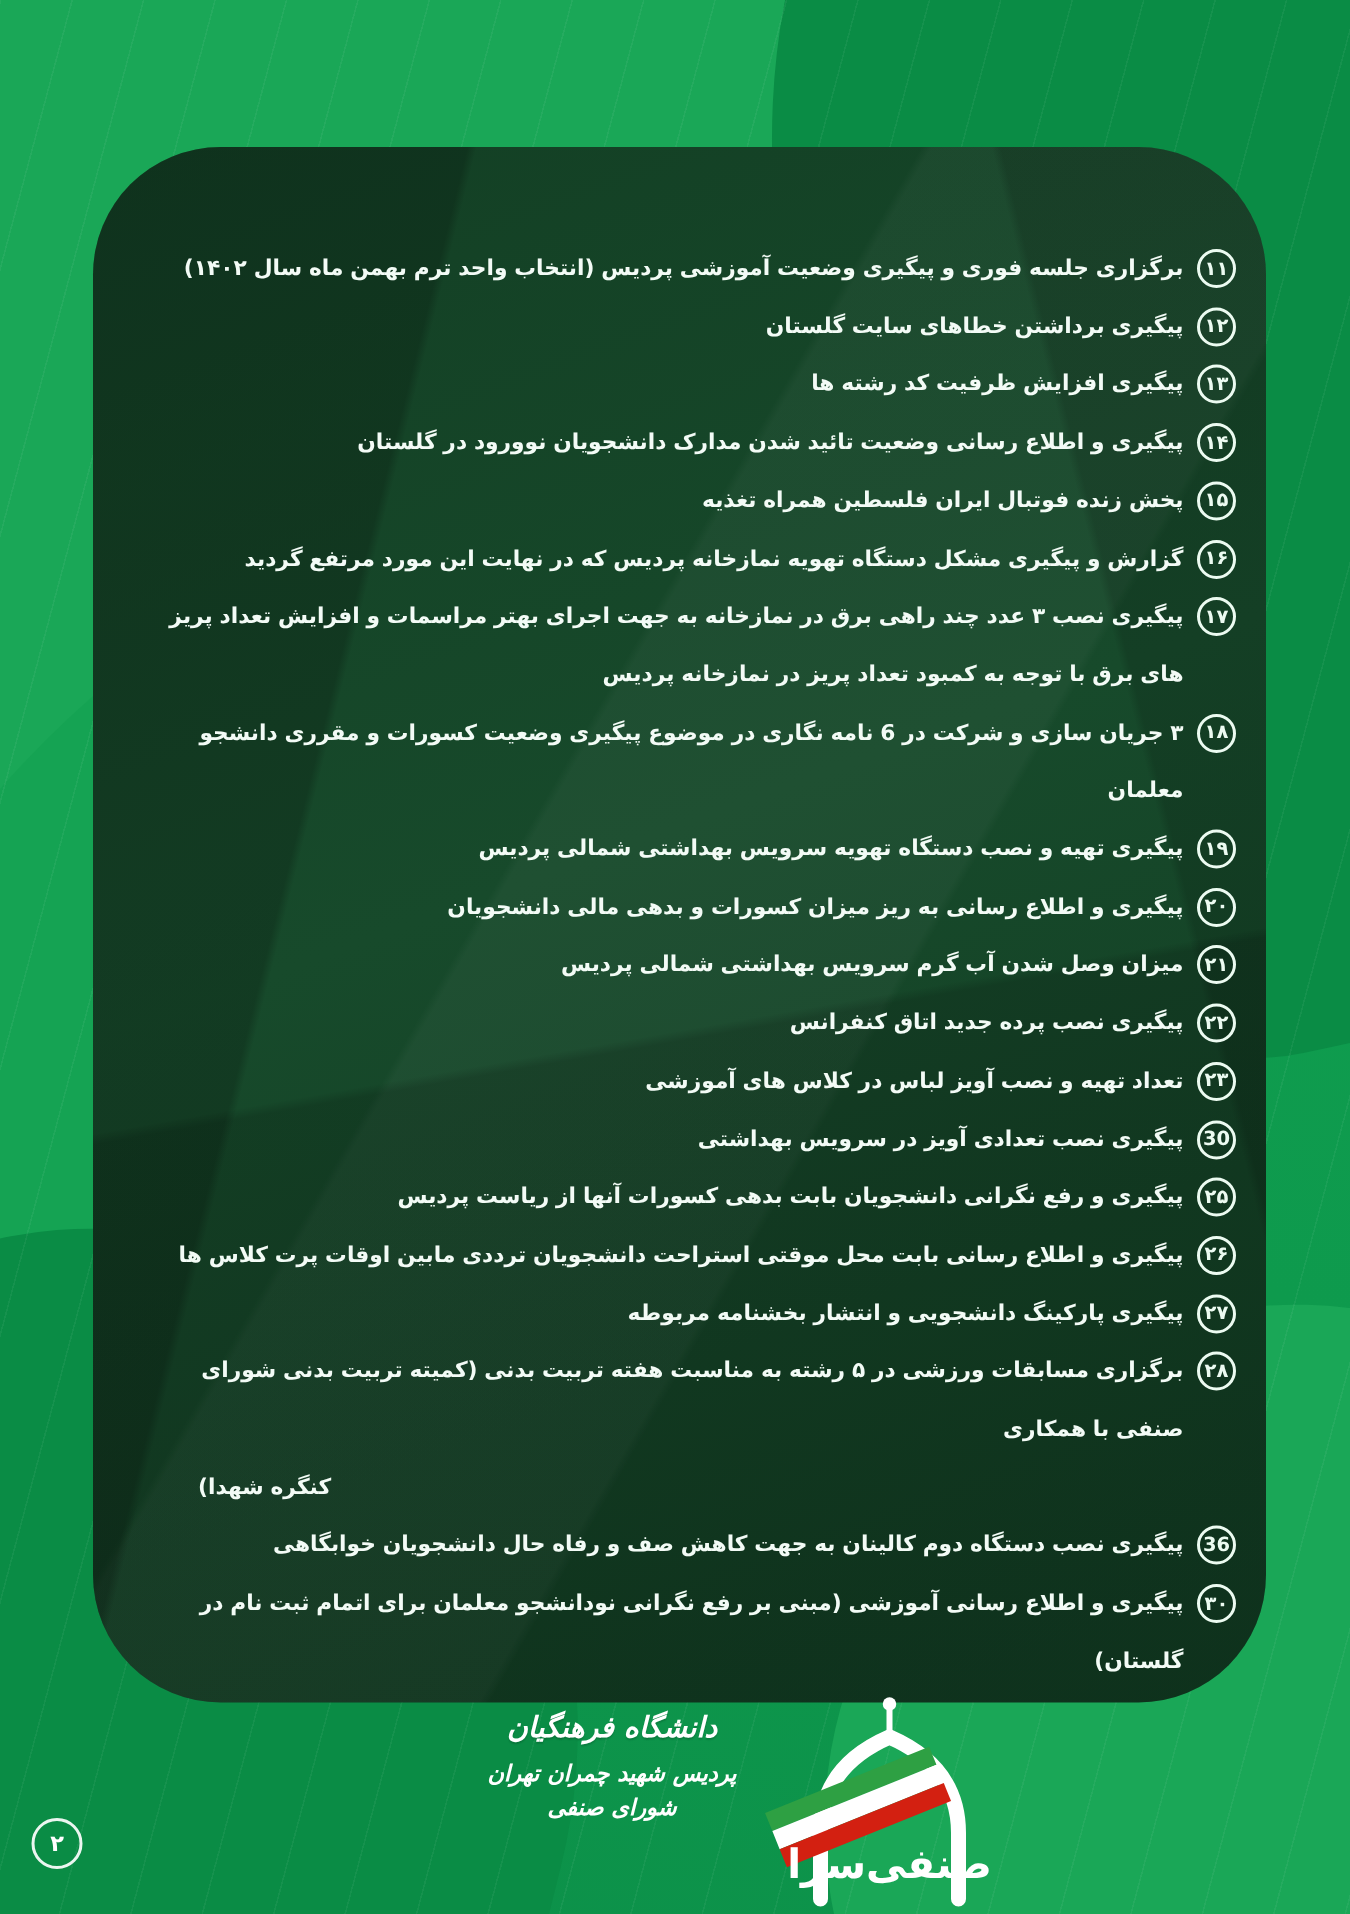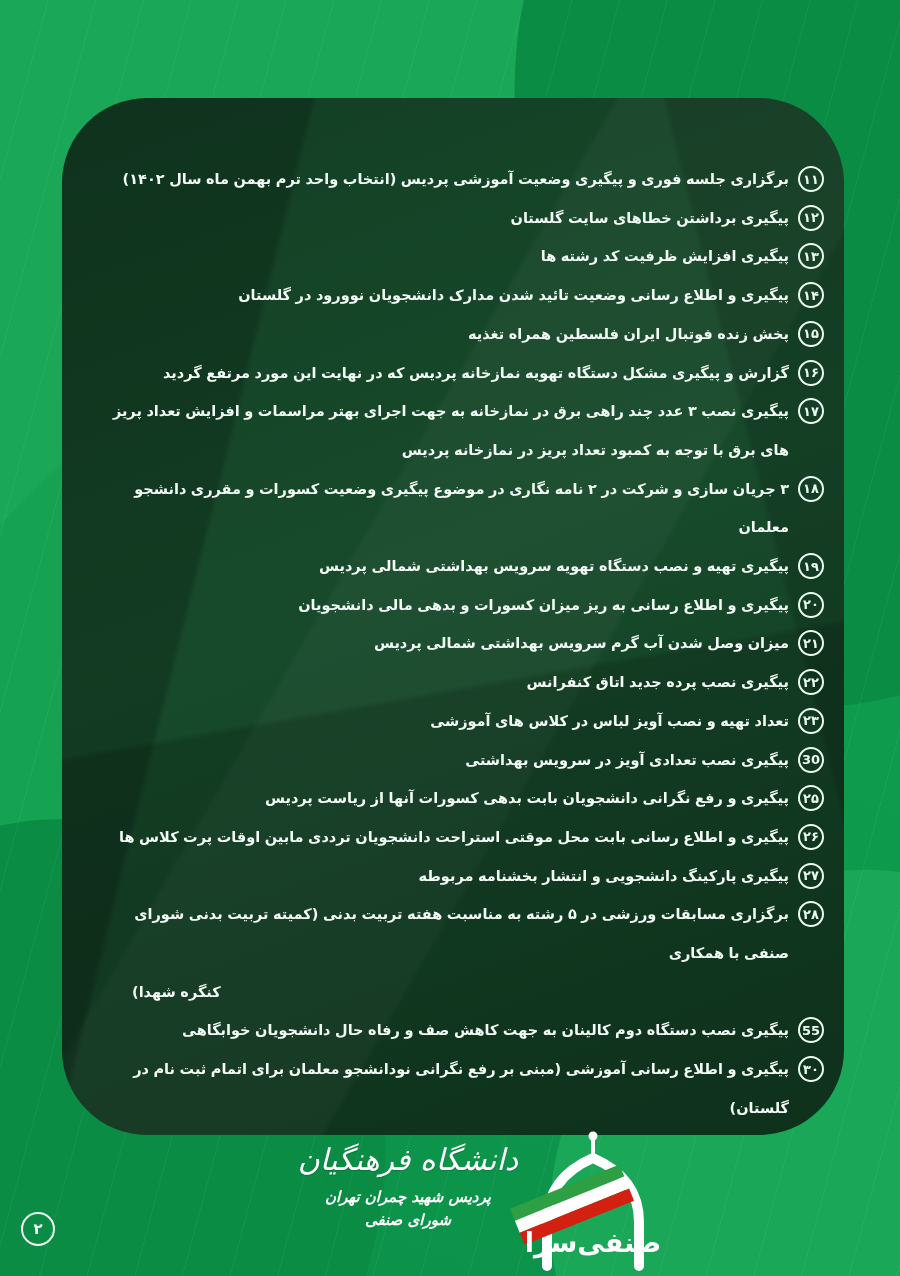--- a/index.html
+++ b/index.html
@@ -49,21 +49,21 @@
     font-size:14.5px;font-weight:bold;line-height:38.7px;
     word-spacing:-0.5px;letter-spacing:0;
     text-align:right;flex:1 1 auto;min-width:0;
   }
   .txt .line2{display:block;text-align:left;margin-left:28px;}
   
   .uni-block{
     position:absolute;left:283px;top:1140px;width:250px;z-index:4;
     direction:rtl;text-align:center;color:#ffffff;
   }
-  .uni-name{font-size:30px;font-weight:normal;font-style:italic;line-height:1.35;text-shadow:0 1px 1px rgba(0,0,0,.15);}
+  .uni-name{font-size:19px;font-weight:bold;font-style:italic;line-height:1.35;text-shadow:0 1px 1px rgba(0,0,0,.15);}
   .uni-campus{font-size:15px;font-weight:bold;font-style:italic;margin-top:7px;}
   .uni-council{font-size:15px;font-weight:bold;font-style:italic;margin-top:5px;}
   .logo{position:absolute;left:505px;top:1126px;z-index:4;}
   .page-badge{
     position:absolute;left:21px;top:1212px;width:34px;height:34px;z-index:4;
     border:2.5px solid rgba(255,255,255,0.92);border-radius:50%;box-sizing:border-box;
     display:flex;align-items:center;justify-content:center;
     color:#ffffff;font-size:15px;font-weight:bold;
   }
   .url-strip{
@@ -116,21 +116,21 @@
     <span class="txt">گزارش و پیگیری مشکل دستگاه تهویه نمازخانه پردیس که در نهایت این مورد مرتفع گردید</span>
   </div>
 
   <div class="item">
     <span class="num">۱۷</span>
     <span class="txt">پیگیری نصب ۳ عدد چند راهی برق در نمازخانه به جهت اجرای بهتر مراسمات و افزایش تعداد پریز های برق با توجه به کمبود تعداد پریز در نمازخانه پردیس</span>
   </div>
 
   <div class="item">
     <span class="num">۱۸</span>
-    <span class="txt">۳ جریان سازی و شرکت در ۲ نامه نگاری در موضوع پیگیری وضعیت کسورات و مقرری دانشجو معلمان</span>
+    <span class="txt">۳ جریان سازی و شرکت در 6 نامه نگاری در موضوع پیگیری وضعیت کسورات و مقرری دانشجو معلمان</span>
   </div>
 
   <div class="item">
     <span class="num">۱۹</span>
     <span class="txt">پیگیری تهیه و نصب دستگاه تهویه سرویس بهداشتی شمالی پردیس</span>
   </div>
 
   <div class="item">
     <span class="num">۲۰</span>
     <span class="txt">پیگیری و اطلاع رسانی به ریز میزان کسورات و بدهی مالی دانشجویان</span>
@@ -170,21 +170,21 @@
     <span class="num">۲۷</span>
     <span class="txt">پیگیری پارکینگ دانشجویی و انتشار بخشنامه مربوطه</span>
   </div>
 
   <div class="item">
     <span class="num">۲۸</span>
     <span class="txt">برگزاری مسابقات ورزشی در ۵ رشته به مناسبت هفته تربیت بدنی (کمیته تربیت بدنی شورای صنفی با همکاری<span class="line2">کنگره شهدا)</span></span>
   </div>
 
   <div class="item">
-    <span class="num">55</span>
+    <span class="num">36</span>
     <span class="txt">پیگیری نصب دستگاه دوم کالینان به جهت کاهش صف و رفاه حال دانشجویان خوابگاهی</span>
   </div>
 
   <div class="item">
     <span class="num">۳۰</span>
     <span class="txt">پیگیری و اطلاع رسانی آموزشی (مبنی بر رفع نگرانی نودانشجو معلمان برای اتمام ثبت نام در گلستان)</span>
   </div>
 </div>
 </div>
 

